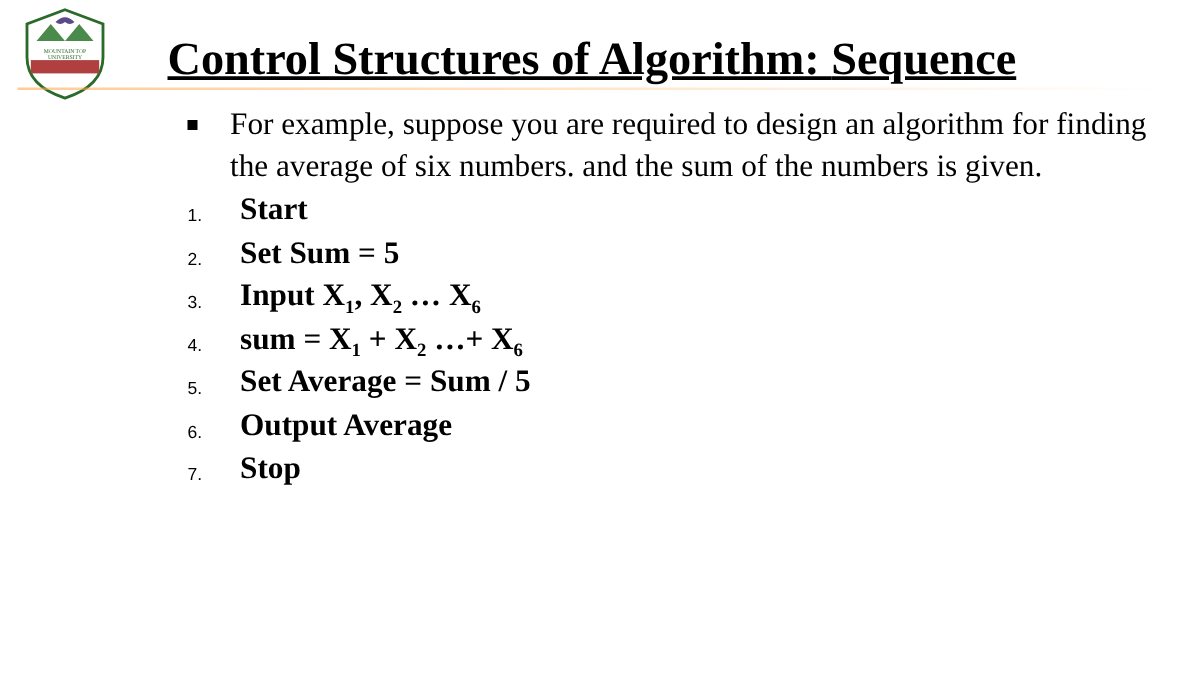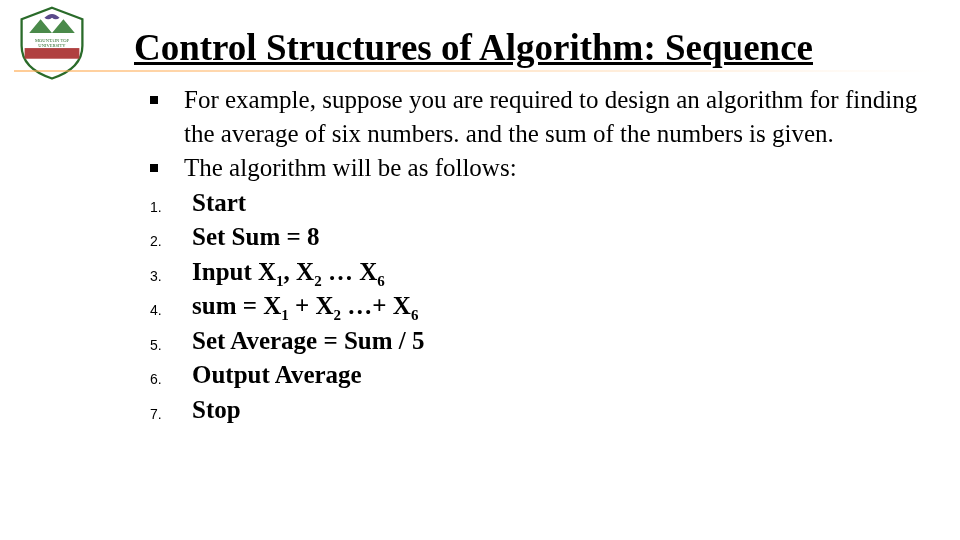--- a/index.html
+++ b/index.html
@@ -65,34 +65,28 @@
 
   <div class="content">
 
     <div class="row">
       <div class="marker">
           <div class="sq"></div>
         </div>
       <div class="body">For example, suppose you are required to design an algorithm for finding the average of six numbers. and the sum of the numbers is given.</div>
     </div>
 
-    <div class="row">
-      <div class="marker">
-          <div class="sq"></div>
-        </div>
-      <div class="body">The algorithm will be as follows:</div>
-    </div>
 
     <div class="row">
       <div class="marker num">1.</div>
       <div class="body indent32">Start</div>
     </div>
     <div class="row">
       <div class="marker num">2.</div>
-      <div class="body indent32">Set Sum = 8</div>
+      <div class="body indent32">Set Sum = 5</div>
     </div>
     <div class="row">
       <div class="marker num">3.</div>
       <div class="body indent32">Input X<sub>1</sub>, X<sub>2</sub> …    X<sub>6</sub></div>
     </div>
     <div class="row">
       <div class="marker num">4.</div>
       <div class="body indent32"> sum =  X<sub>1</sub> + X<sub>2</sub> …+ X<sub>6</sub></div>
     </div>
     <div class="row">

